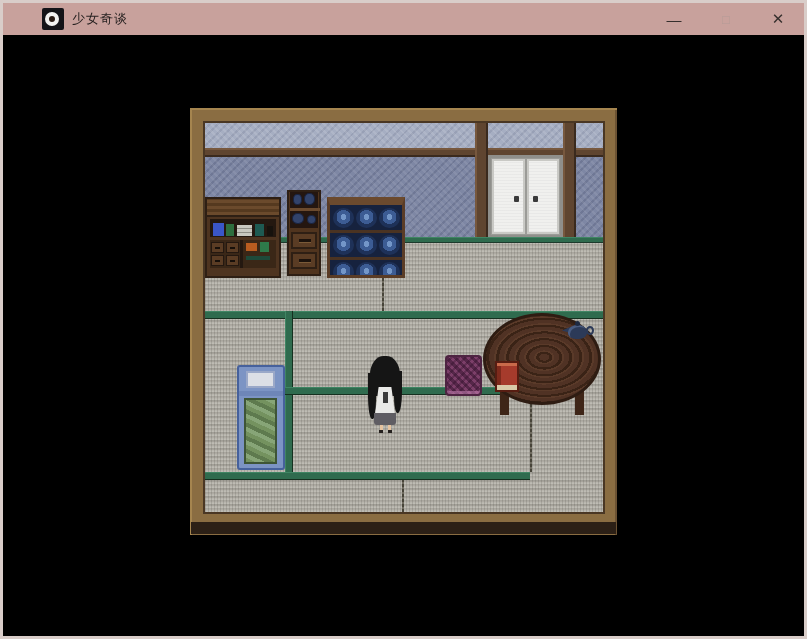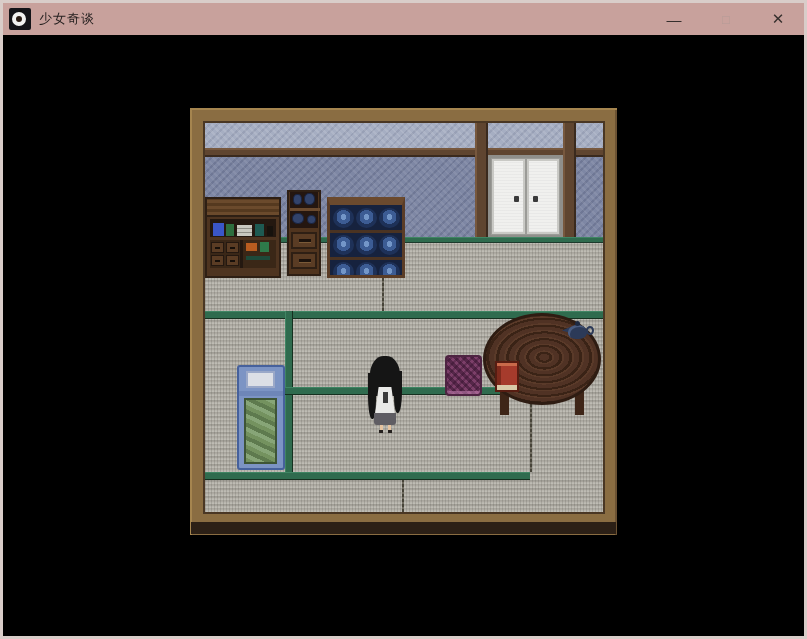--- a/index.html
+++ b/index.html
@@ -1,18 +1,18 @@
 <!DOCTYPE html>
 <html><head>
 <meta charset="utf-8">
 <style>
   html,body{margin:0;padding:0;background:#000;}
   *{box-sizing:border-box;}
   .window{position:relative;width:807px;height:639px;border:3px solid #d9cdc9;background:#000;font-family:"Liberation Sans",sans-serif;overflow:hidden;}
-  .titlebar{position:relative;height:32px;background:#c8a19c;display:flex;align-items:center;}
+  .titlebar{position:relative;height:32px;background:#c8a19c;display:flex;align-items:center;padding-left:33px;}
   .app-icon{width:22px;height:22px;margin:0 8px 0 6px;background:#141418;border-radius:2px;position:relative;flex:0 0 auto;}
   .app-icon .ring{position:absolute;left:3px;top:4px;width:14px;height:14px;border-radius:50%;border:4px solid #f2f2f0;background:#2a1c14;}
   .app-icon .stem{position:absolute;left:10px;top:2px;width:3px;height:4px;background:#10100f;}
   .title-text{font-size:13px;color:#241f1e;letter-spacing:1px;}
   .controls{margin-left:auto;display:flex;align-items:center;height:100%;}
   .ctrl{width:52px;height:100%;display:flex;align-items:center;justify-content:center;font-size:15px;color:#362f2d;cursor:default;}
   .ctrl.dim{color:#b49b96;font-size:13px;}
   .client{position:relative;width:801px;height:601px;background:#000;}
 
   

